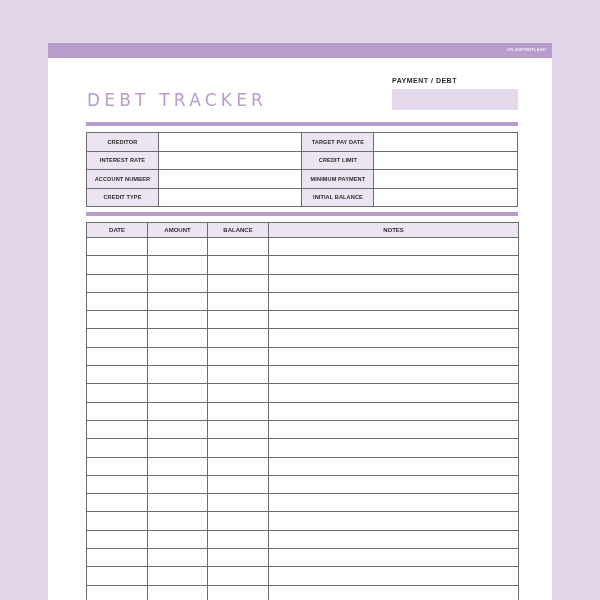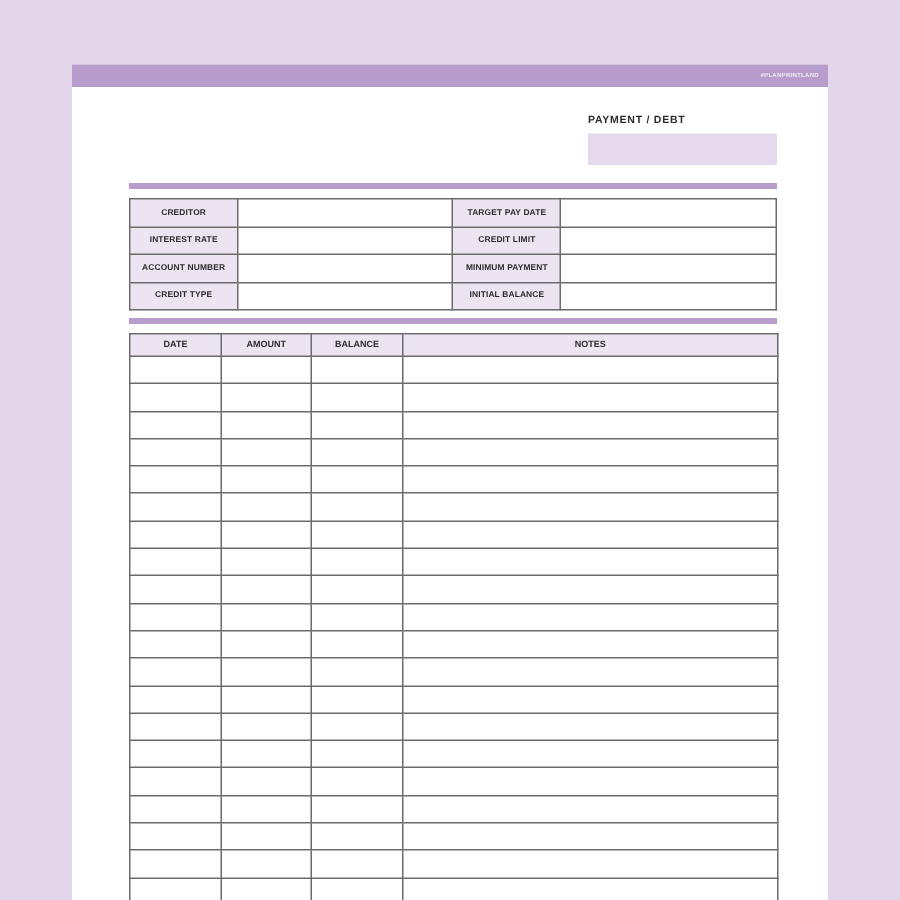--- a/index.html
+++ b/index.html
@@ -109,20 +109,21 @@
     .c-notes { width: 250px; }
   </style>
 </head>
 <body>
 
 <div class="page">
   <div class="top-bar">
     <span class="brand-tag">#PLANPRINTLAND</span>
   </div>
 
+  <h1 class="title">DEBT TRACKER</h1>
 
   <div class="payment-label">PAYMENT / DEBT</div>
   <input class="payment-box" value="" style="">
 
   <div class="rule" style="top:79px"></div>
 
   <table class="info-table">
     <tbody id="info-body">
         <tr>
           <td class="lbl lbl-l">CREDITOR</td>

